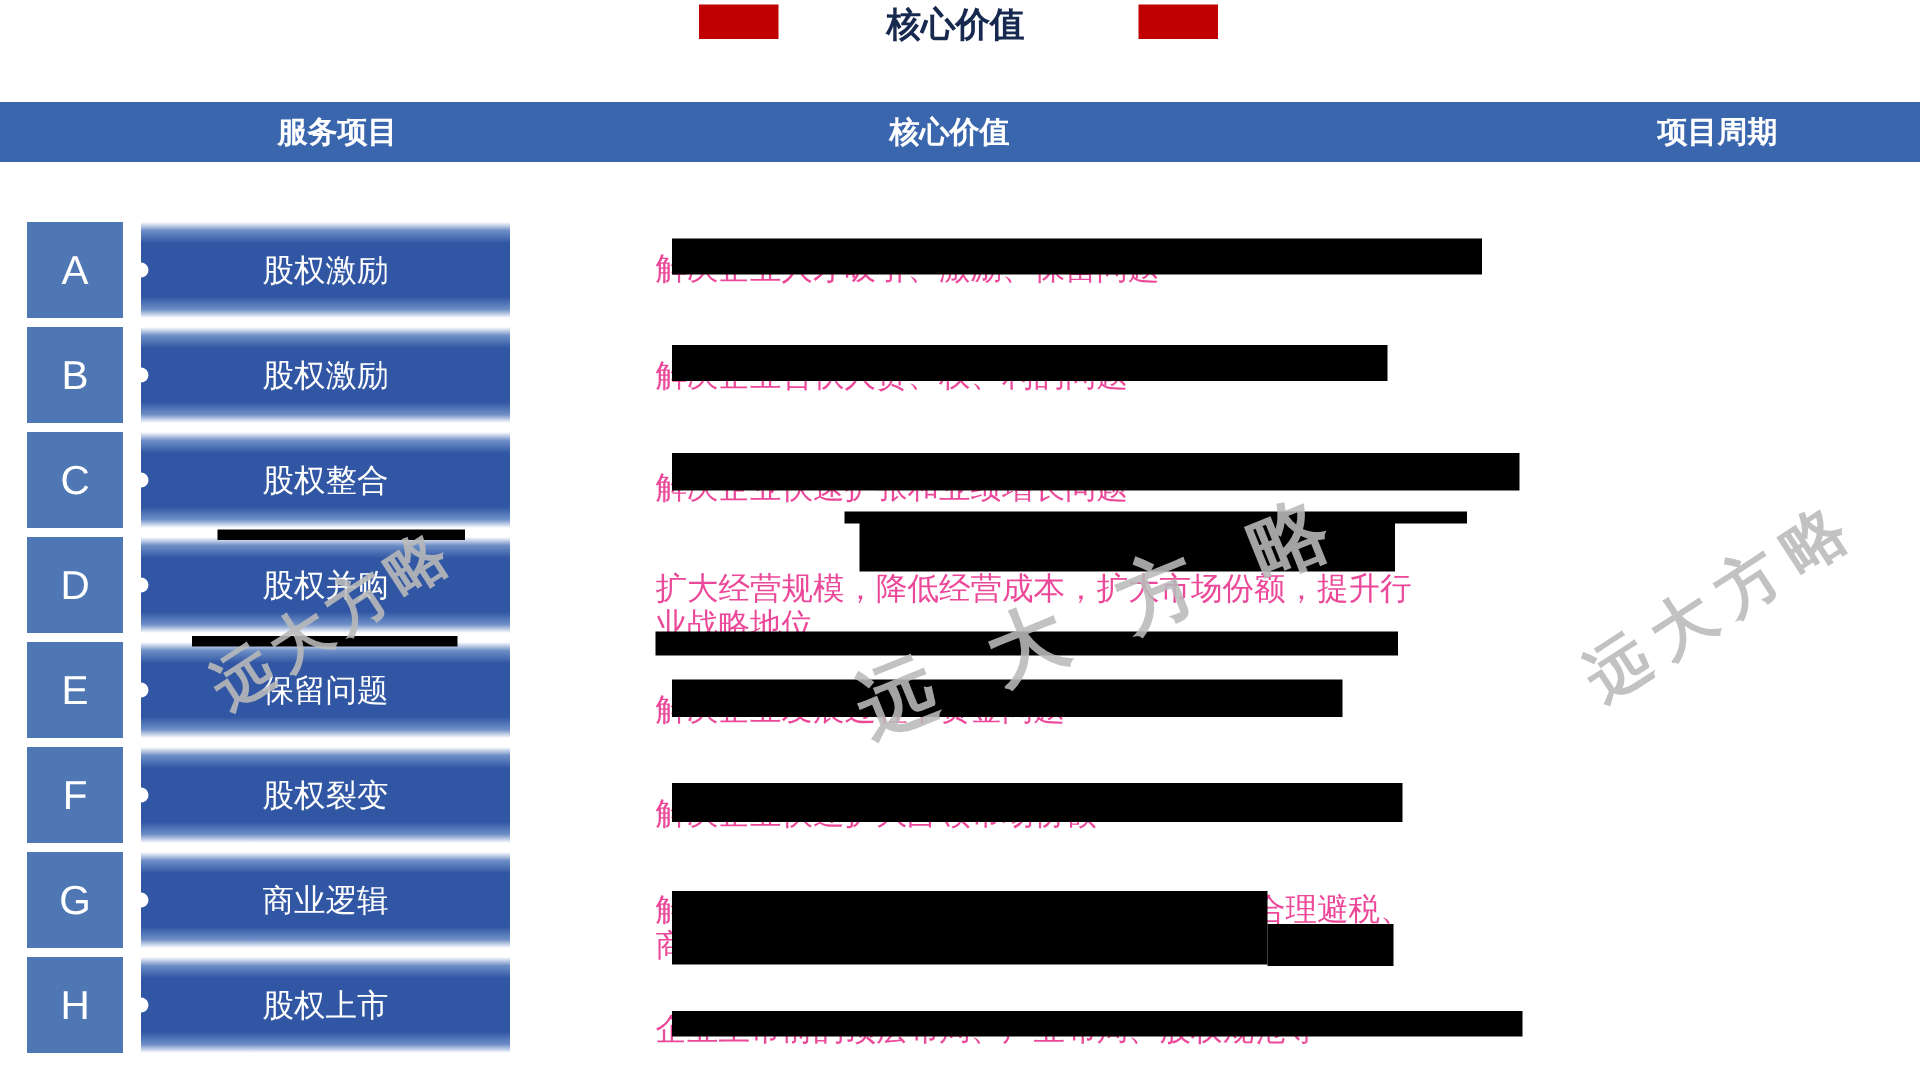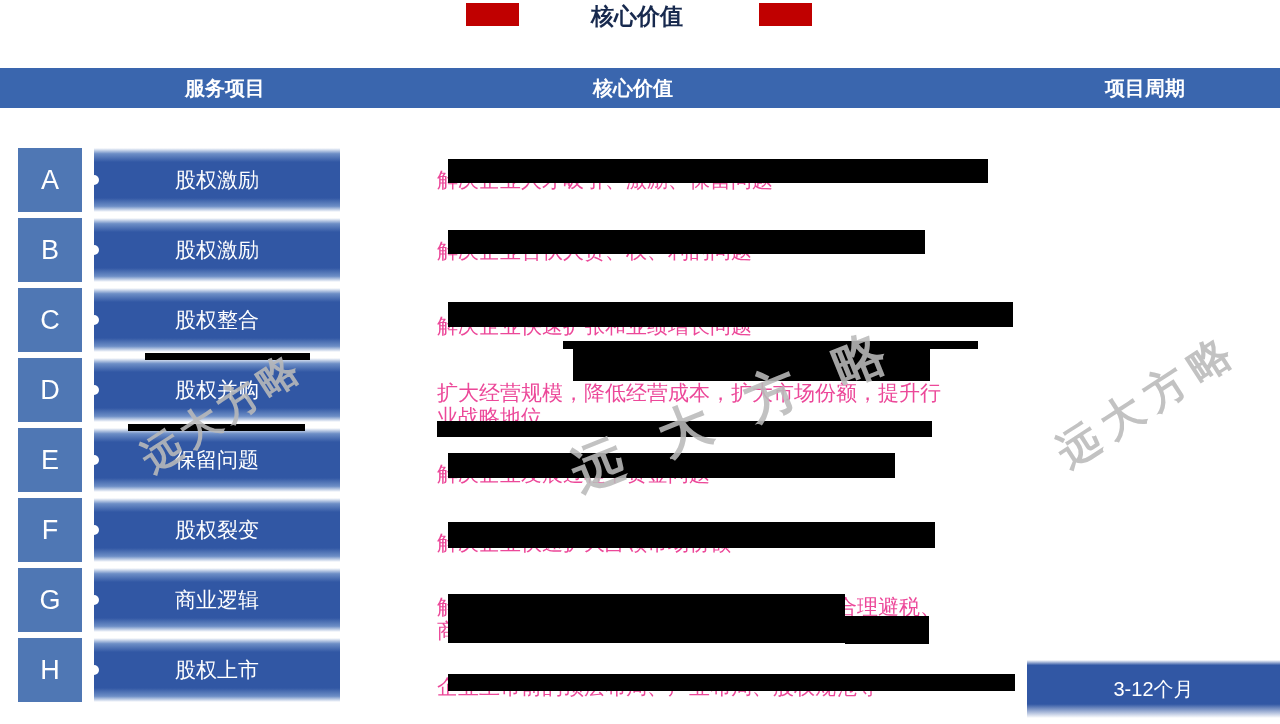--- a/index.html
+++ b/index.html
@@ -119,21 +119,18 @@
       <div class="blackbar" style="left: 845px; top: 616px; width: 84px; height: 28px;"></div>
       <div class="letter-box" style="top: 638px;">H</div>
       <div class="service-btn" style="top: 638px;">股权上市</div>
       <div class="connector-dot" style="top: 665px;"></div>
       <div class="desc" style="top: 675px;">企业上市前的顶层布局、产业布局、股权规范等</div>
       <div class="blackbar" style="left: 448px; top: 674px; width: 567px; height: 17px;"></div>
       <div class="blackbar" style="left: 145px; top: 353px; width: 165px; height: 7px;"></div>
       <div class="blackbar" style="left: 128px; top: 424px; width: 177px; height: 7px;"></div>
     </div>
 
-  <div class="period-small">
-    <span>3-12个月</span>
-  </div>
 
   <div class="watermark wm1">远大方略</div>
   <div class="watermark wm2">远大方略</div>
   <div class="watermark wm3">远大方略</div>
 
 </div>
 
 </body></html>

